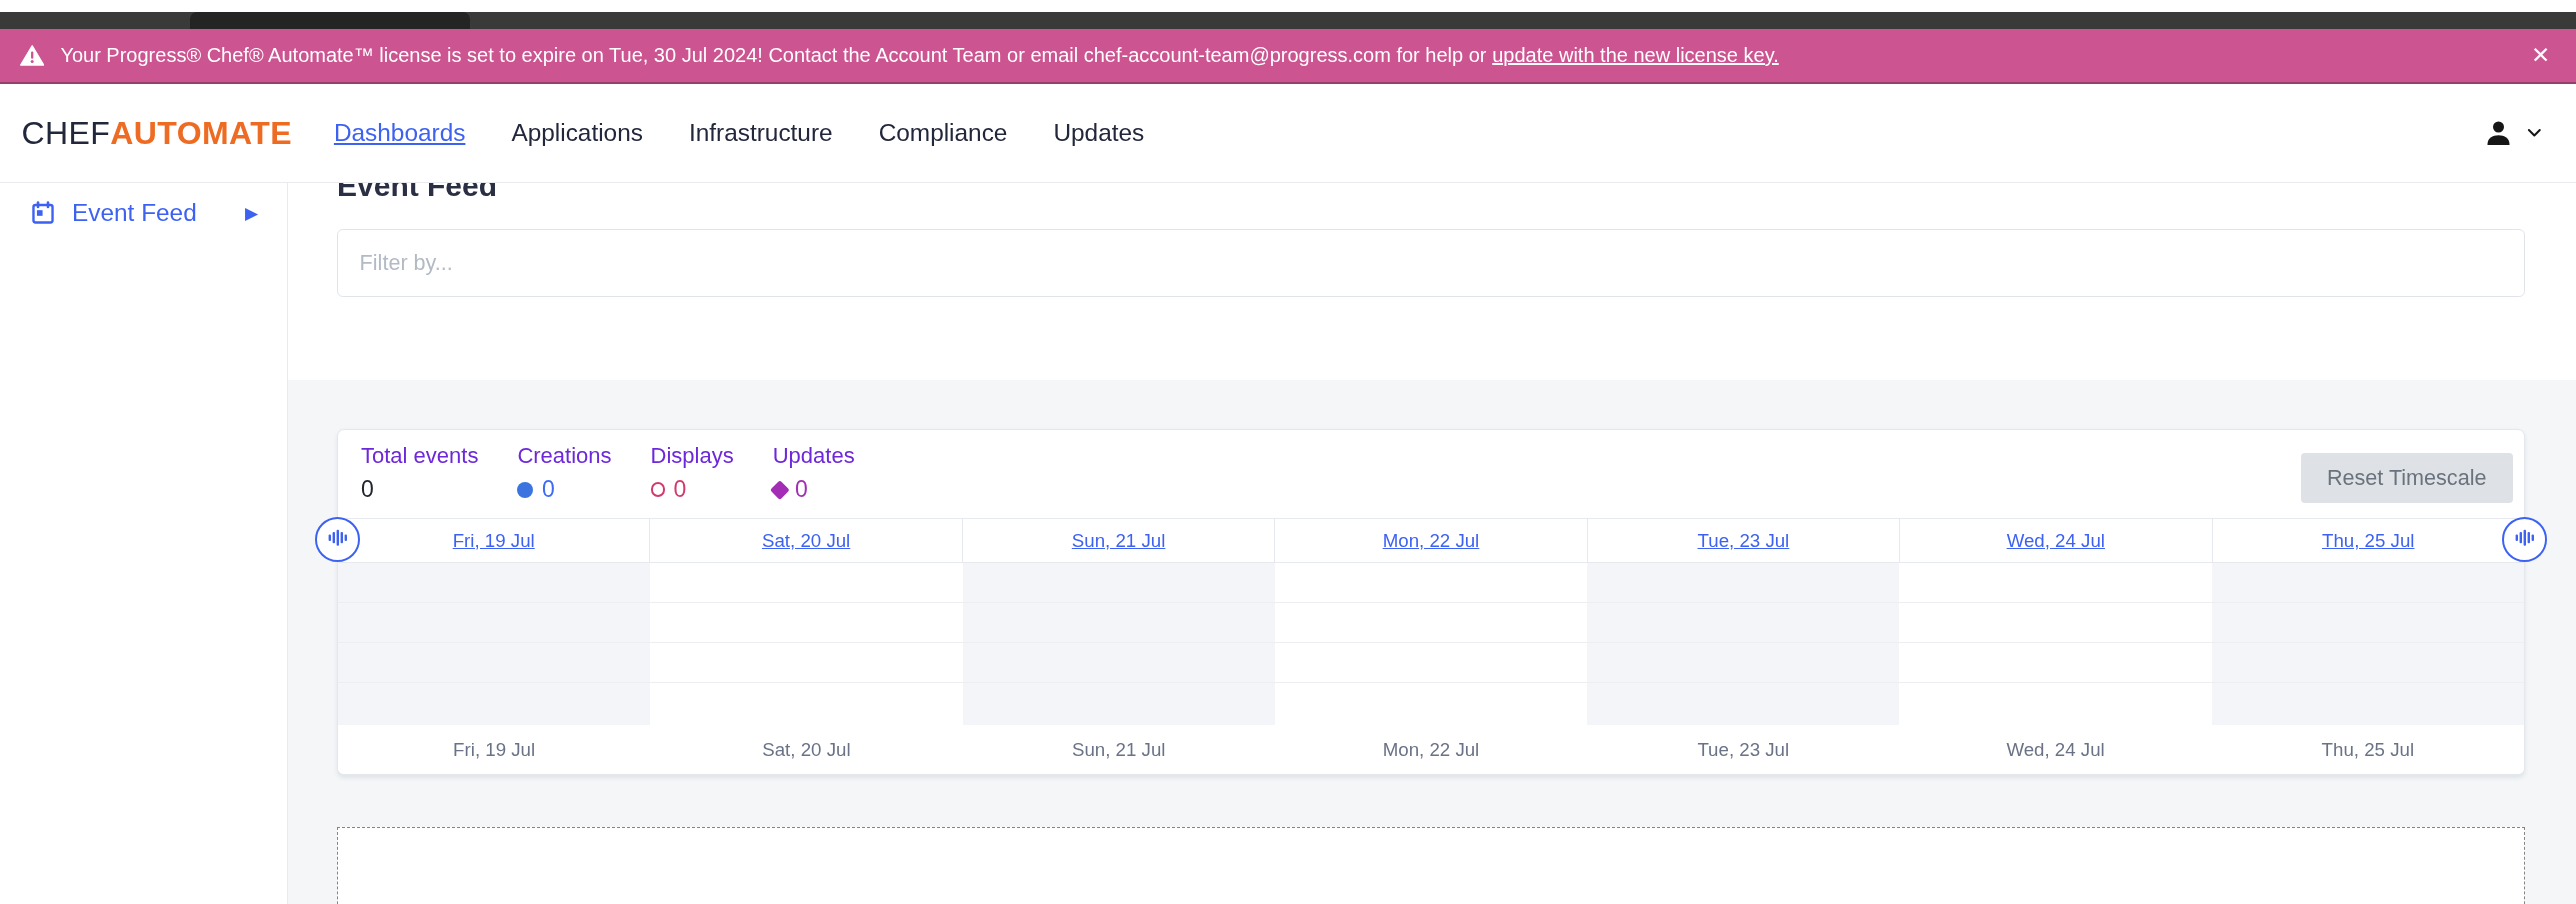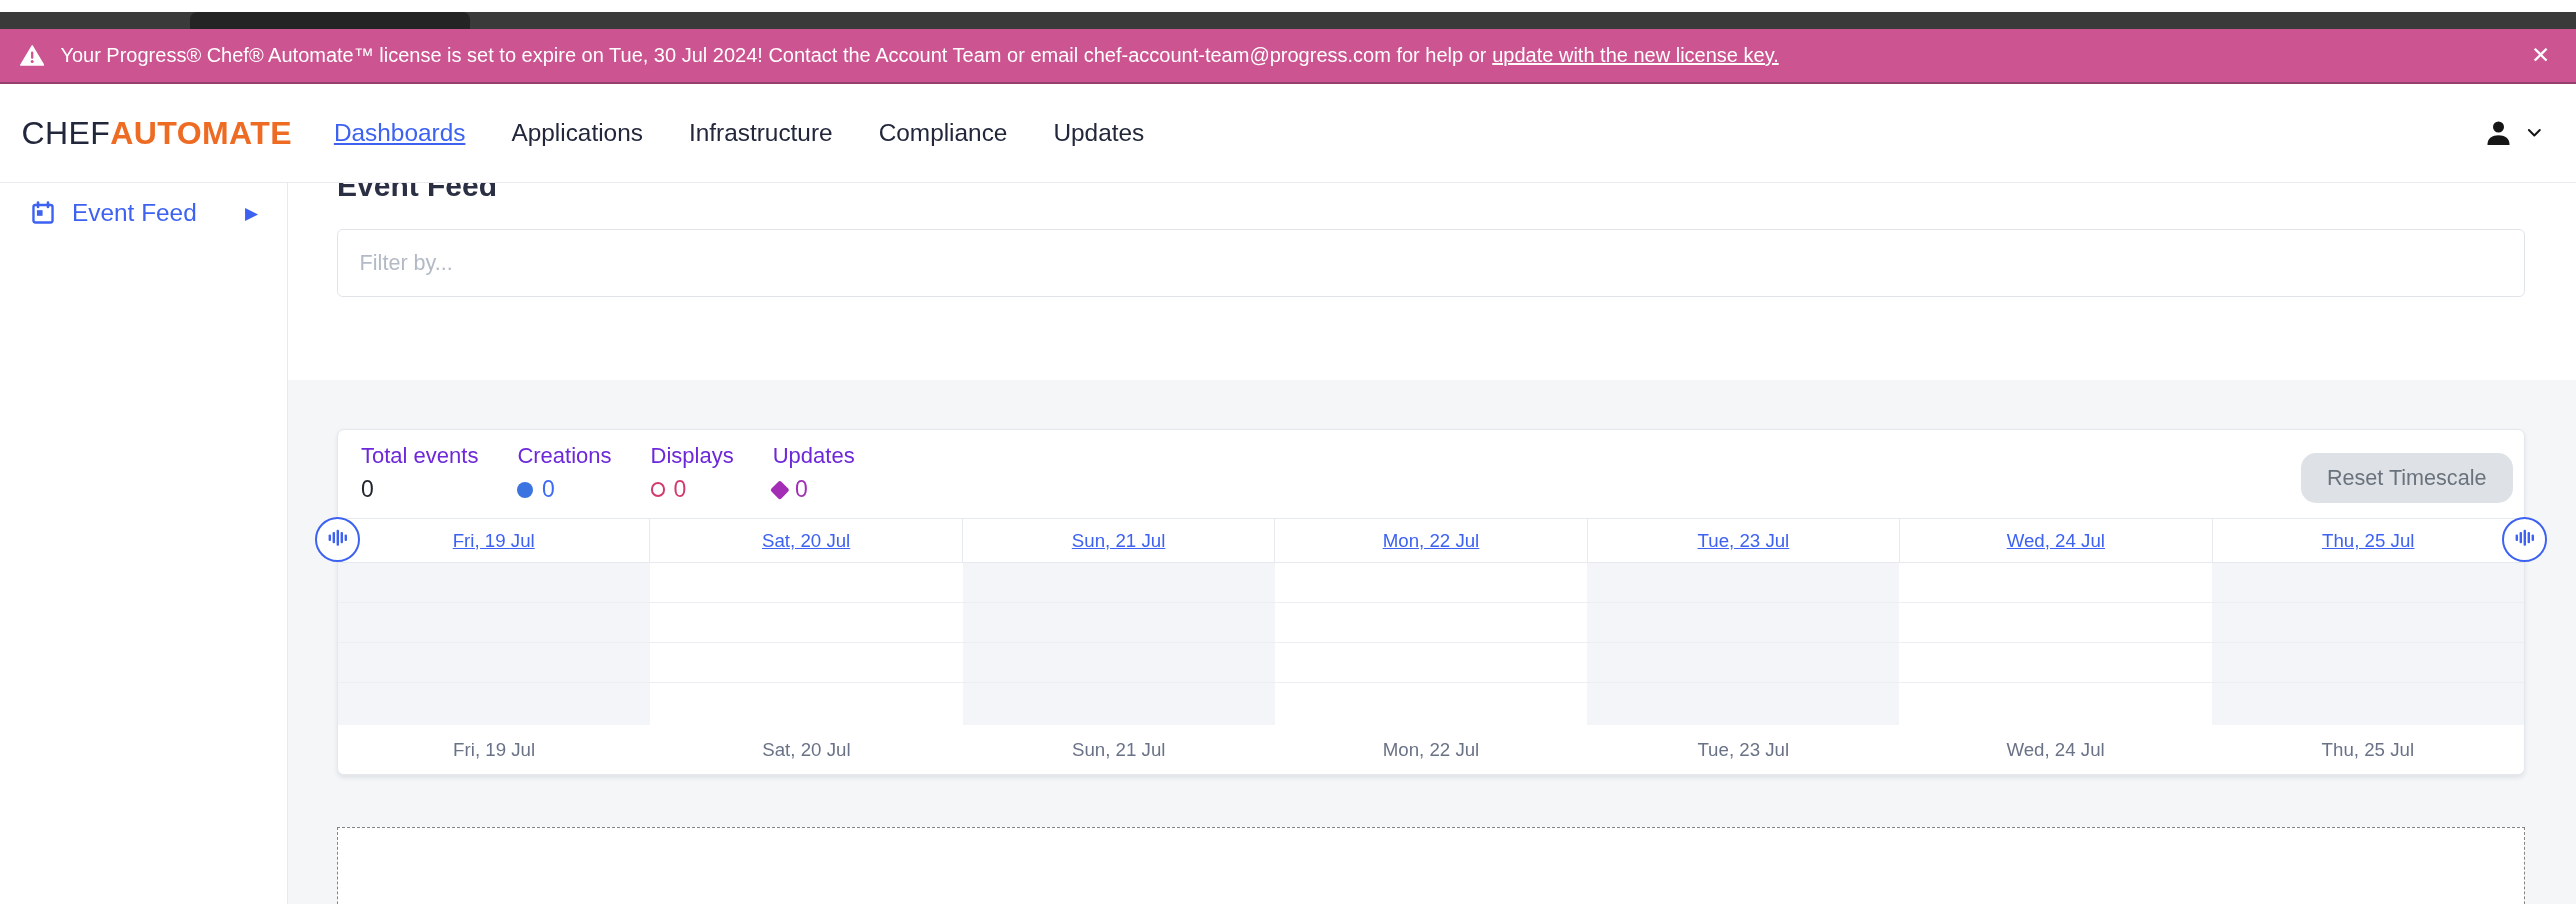--- a/index.html
+++ b/index.html
@@ -65,21 +65,21 @@
   .stat-label { font-size: 22px; color: #6d28d9; }
   .stat-value-row { display: flex; align-items: center; gap: 8.6px; font-size: 23px; color: #22242E; }
   .dot-create { width: 16px; height: 16px; border-radius: 50%; background: #3B74E0; }
   .ring-delete { width: 14.4px; height: 14.4px; border-radius: 50%; border: 2.9px solid #D23A6E; background: transparent; }
   .diamond-update { width: 13.7px; height: 13.7px; background: #A32DB5; transform: rotate(45deg); border-radius: 2.2px; }
   .val-create { color: #3D6AF2; }
   .val-delete { color: #D23A6E; }
   .val-update { color: #A32DB5; }
   .reset-btn { position: absolute; right: 11.5px; top: 23px; height: 50px; padding: 0 26px;
     background: #DEE2E6; color: #6A737D; font-size: 21.6px; font-family: inherit;
-    border: none; border-radius: 15px; cursor: pointer; }
+    border: none; border-radius: 4px; cursor: pointer; }
 
   
   .tl-header { display: flex; height: 45px; background: #ffffff;
     border-top: 1.4px solid #E6E9ED; border-bottom: 1.4px solid #E6E9ED; }
   .tl-head-cell { flex: 1; display: flex; align-items: center; justify-content: center; }
   .tl-head-cell + .tl-head-cell { border-left: 1.4px solid #E6E9ED; }
   .tl-day-link { color: #3D62F2; font-size: 18.7px; text-decoration: underline; cursor: pointer; white-space: nowrap; }
 
   .tl-body { position: relative; height: 162px; }
   .tl-stripes { position: absolute; inset: 0; display: flex; }

